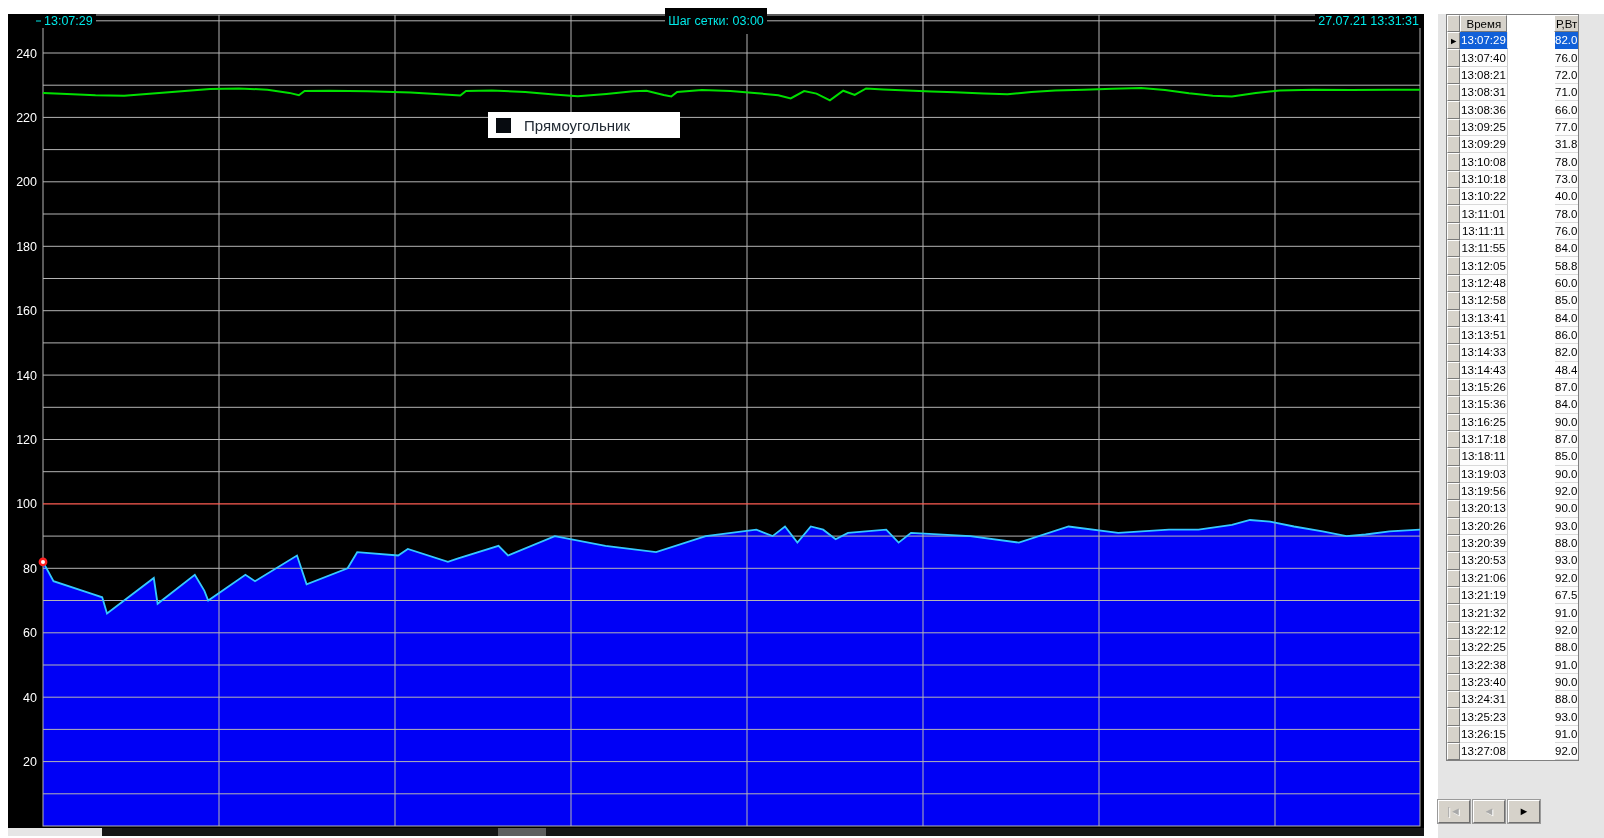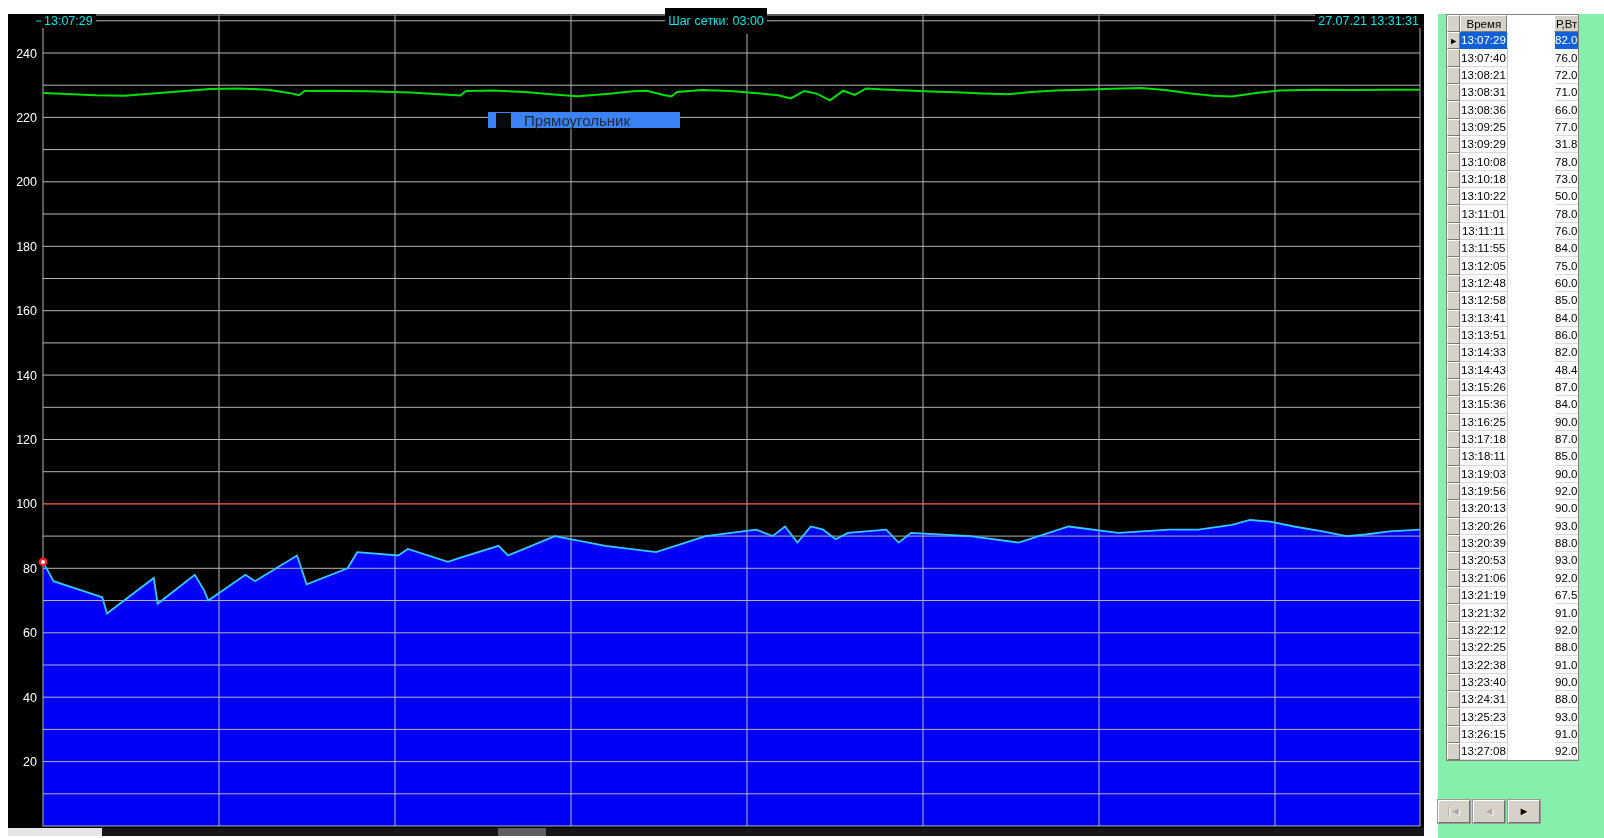--- a/index.html
+++ b/index.html
@@ -10,32 +10,32 @@
   #chart-panel{position:absolute;left:8px;top:14px;width:1416px;height:822px;background:#000000;}
   #plot-svg{position:absolute;left:0;top:0;}
   .top-label{position:absolute;top:0;height:14px;line-height:14px;font-size:12.5px;
              color:#00e8e8;background:#000;z-index:5;white-space:nowrap;padding:0 3px;}
   #lbl-start{left:33px;}
   #lbl-step{left:0;right:0;text-align:center;background:transparent;}
   #lbl-step span{background:#000;padding:6px 3px;}
   #lbl-end{right:2px;}
 
   
-  #ghost{position:absolute;left:480px;top:98px;width:192px;height:16px;background:#3b82f6;
+  #ghost{position:absolute;left:480px;top:98px;width:192px;height:26px;background:#ffffff;
          z-index:6;display:flex;align-items:center;}
   #ghost .sq{width:15px;height:15px;background:#070b10;margin-left:8px;}
   #ghost .gtxt{color:#222a34;font-size:15px;margin-left:13px;}
 
   
   #hscroll{position:absolute;left:0;bottom:0;width:1416px;height:8px;background:#161616;z-index:4;}
   #hscroll .thumb{position:absolute;left:0;top:0;width:94px;height:8px;background:#e6e6e6;}
   #hscroll .seg{position:absolute;left:490px;top:0;width:48px;height:8px;background:#5f5f5f;}
 
   
-  #right-panel{position:absolute;left:1438px;top:14px;width:166px;height:824px;background:#86efac;}
+  #right-panel{position:absolute;left:1438px;top:14px;width:166px;height:824px;background:#e5e5e5;}
   #grid{position:absolute;left:8px;top:0;width:131px;border:1px solid #808080;background:#fff;}
   .hrow{display:flex;height:17px;}
   .hcell{background:#d6d2ca;border-top:1px solid #ffffff;border-left:1px solid #ffffff;
          border-right:1px solid #7a7a7a;border-bottom:1px solid #7a7a7a;
          font-size:11.5px;color:#000;display:flex;align-items:center;justify-content:center;
          box-sizing:border-box;}
   .trow{display:flex;height:17.35px;box-sizing:border-box;}
   .selcell{width:20px;box-sizing:border-box;background:#d6d2ca;
            border-top:1px solid #ffffff;border-left:1px solid #ffffff;
            border-right:1px solid #7a7a7a;border-bottom:1px solid #7a7a7a;
@@ -183,41 +183,41 @@
           <div class="dcell vcol">78.0</div>
         </div>
         <div class="trow">
           <div class="selcell"></div>
           <div class="dcell tcol">13:10:18</div>
           <div class="dcell vcol">73.0</div>
         </div>
         <div class="trow">
           <div class="selcell"></div>
           <div class="dcell tcol">13:10:22</div>
-          <div class="dcell vcol">50.0</div>
+          <div class="dcell vcol">40.0</div>
         </div>
         <div class="trow">
           <div class="selcell"></div>
           <div class="dcell tcol">13:11:01</div>
           <div class="dcell vcol">78.0</div>
         </div>
         <div class="trow">
           <div class="selcell"></div>
           <div class="dcell tcol">13:11:11</div>
           <div class="dcell vcol">76.0</div>
         </div>
         <div class="trow">
           <div class="selcell"></div>
           <div class="dcell tcol">13:11:55</div>
           <div class="dcell vcol">84.0</div>
         </div>
         <div class="trow">
           <div class="selcell"></div>
           <div class="dcell tcol">13:12:05</div>
-          <div class="dcell vcol">75.0</div>
+          <div class="dcell vcol">58.8</div>
         </div>
         <div class="trow">
           <div class="selcell"></div>
           <div class="dcell tcol">13:12:48</div>
           <div class="dcell vcol">60.0</div>
         </div>
         <div class="trow">
           <div class="selcell"></div>
           <div class="dcell tcol">13:12:58</div>
           <div class="dcell vcol">85.0</div>

